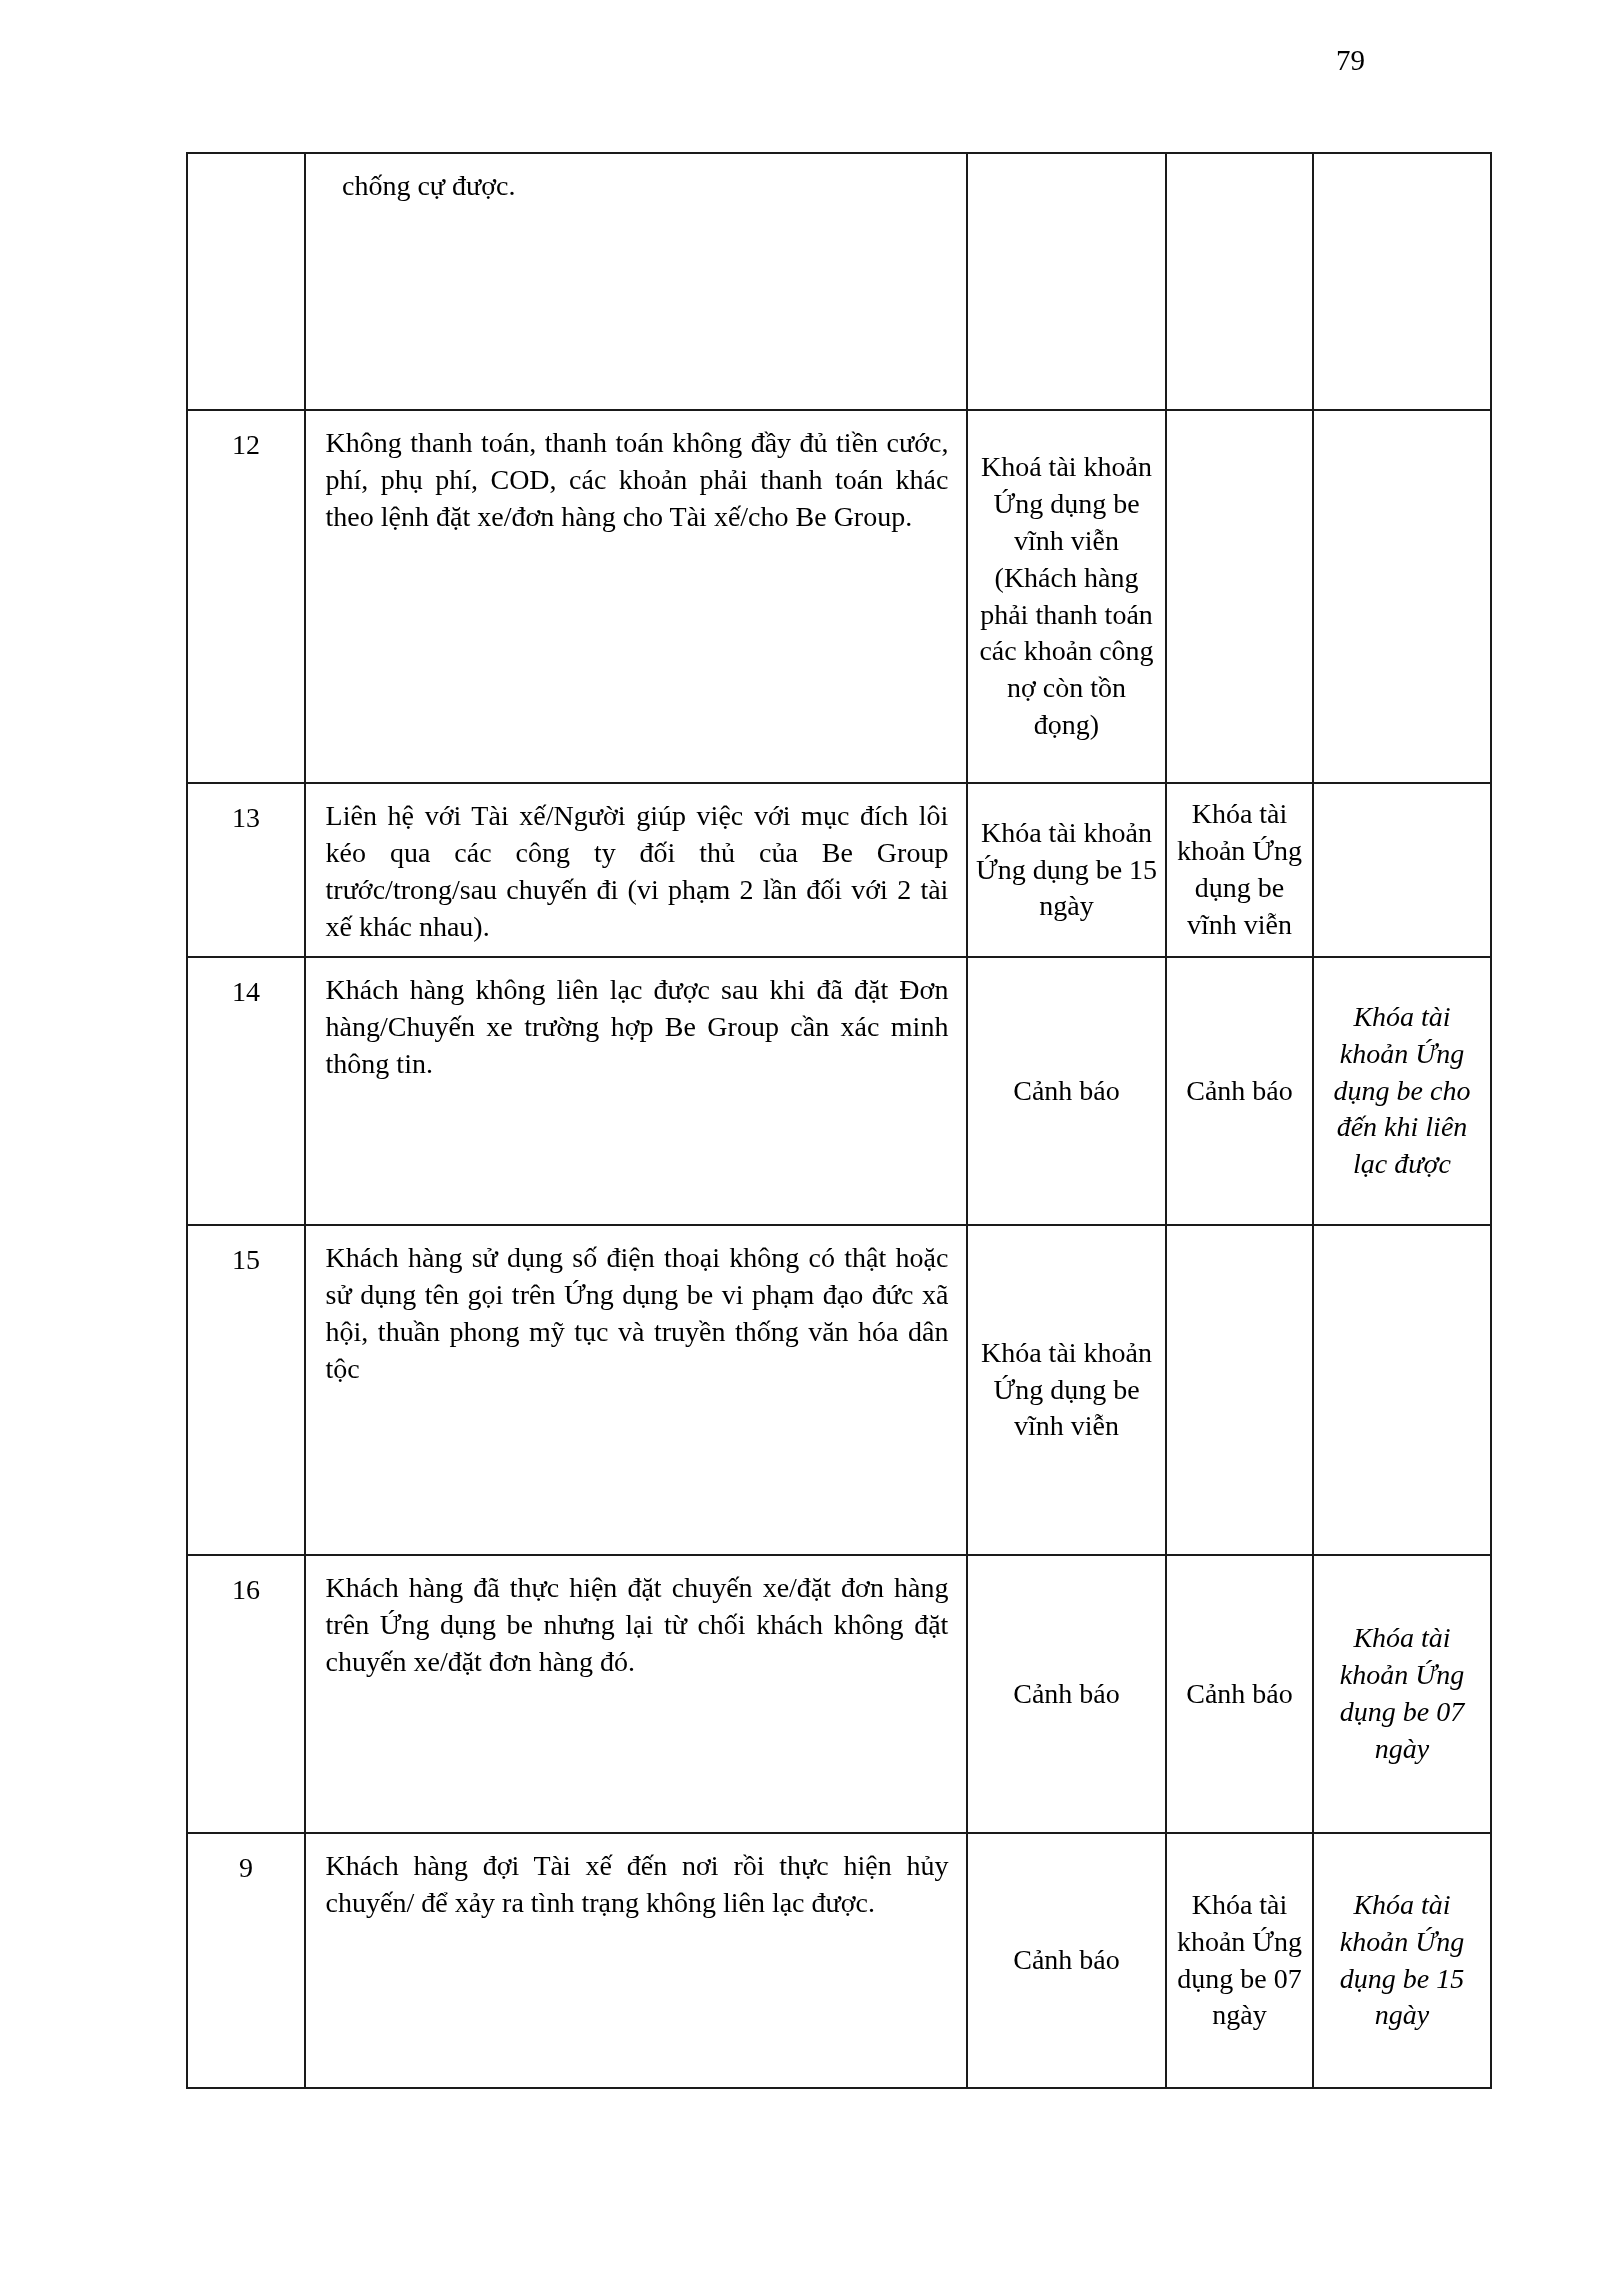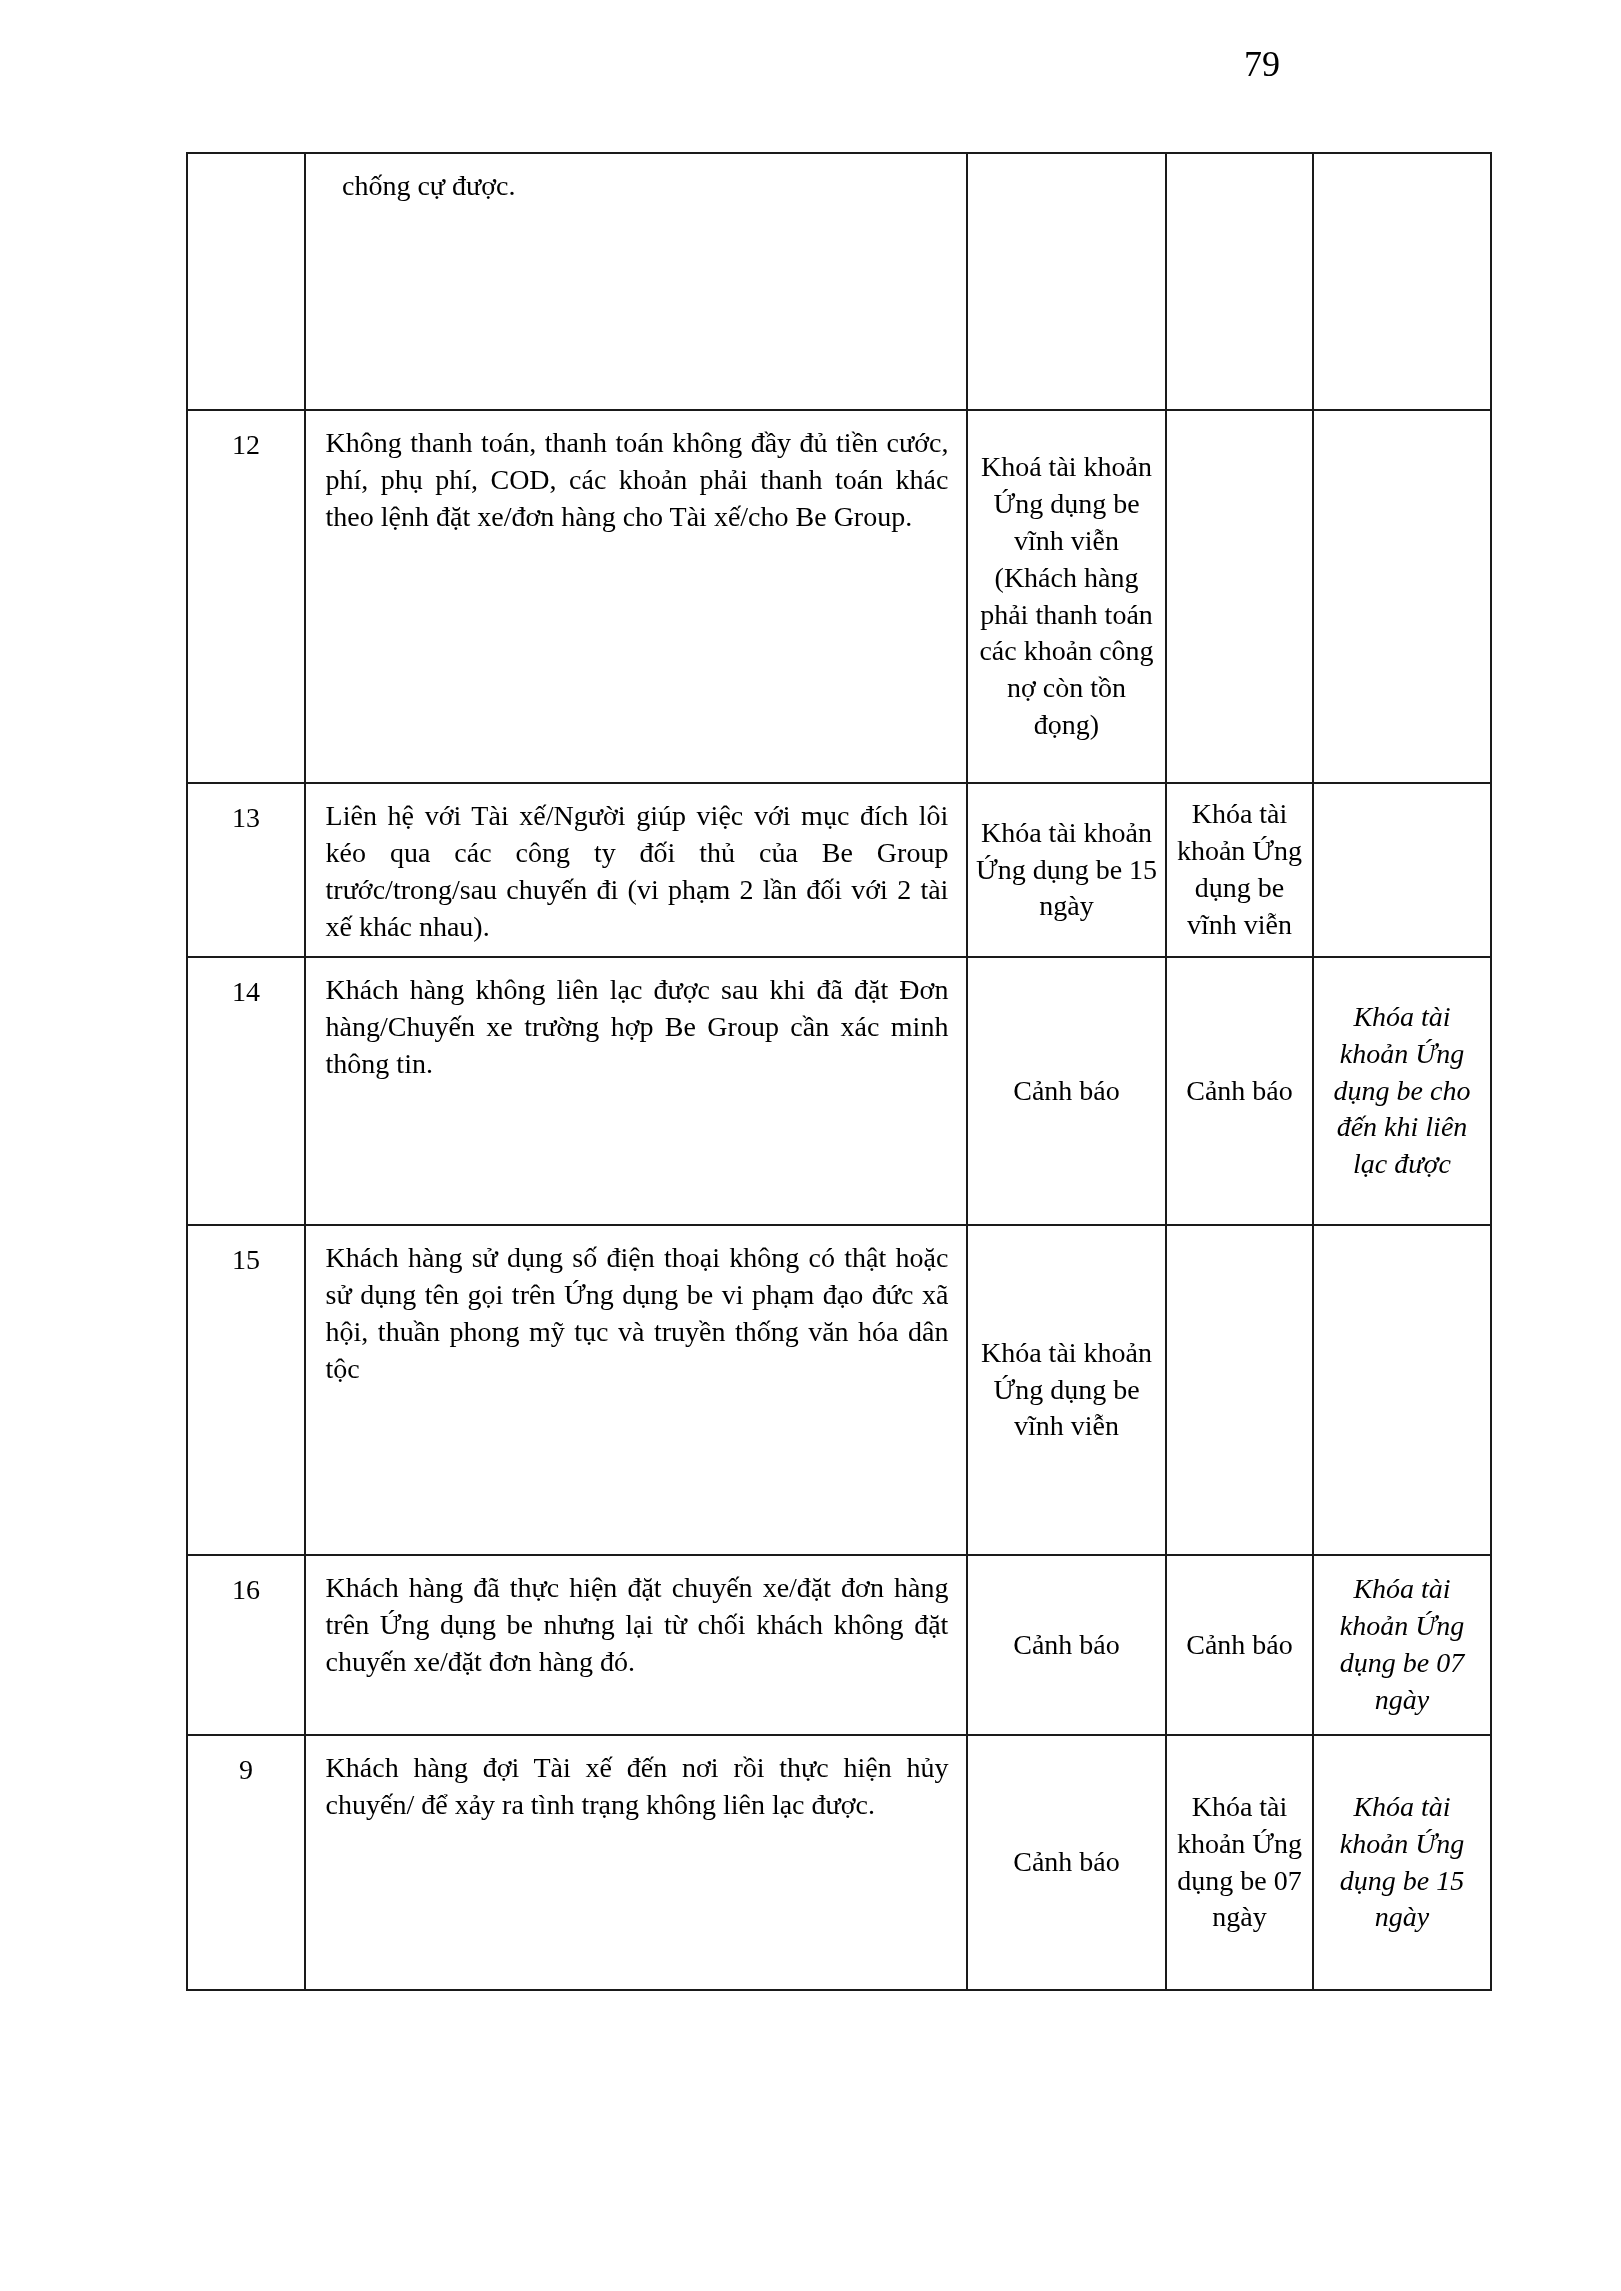--- a/index.html
+++ b/index.html
@@ -12,22 +12,22 @@
     width: 1621px;
     height: 2292px;
     background: #ffffff;
     font-family: "Liberation Serif", "DejaVu Serif", serif;
     color: #000000;
     overflow: hidden;
   }
   .page-number {
     position: absolute;
     top: 43px;
-    left: 1244px;
-    font-size: 36px;
+    left: 1336px;
+    font-size: 29px;
     line-height: 1.2;
   }
   table.rules {
     position: absolute;
     left: 186px;
     top: 152px;
     width: 1304px;
     border-collapse: collapse;
     table-layout: fixed;
     font-size: 28px;
@@ -109,21 +109,21 @@
     </tr>
 
     <tr style="height:330px">
       <td class="col-no">15</td>
       <td class="col-desc">Khách hàng sử dụng số điện thoại không có thật hoặc sử dụng tên gọi trên Ứng dụng be vi phạm đạo đức xã hội, thuần phong mỹ tục và truyền thống văn hóa dân tộc</td>
       <td class="col-pen">Khóa tài khoản Ứng dụng be vĩnh viễn</td>
       <td class="col-pen"></td>
       <td class="col-pen"></td>
     </tr>
 
-    <tr style="height:180px">
+    <tr style="height:278px">
       <td class="col-no">16</td>
       <td class="col-desc">Khách hàng đã thực hiện đặt chuyến xe/đặt đơn hàng trên Ứng dụng be nhưng lại từ chối khách không đặt chuyến xe/đặt đơn hàng đó.</td>
       <td class="col-pen">Cảnh báo</td>
       <td class="col-pen">Cảnh báo</td>
       <td class="col-pen">Khóa tài khoản Ứng dụng be 07 ngày</td>
     </tr>
 
     <tr style="height:255px">
       <td class="col-no">9</td>
       <td class="col-desc">Khách hàng đợi Tài xế đến nơi rồi thực hiện hủy chuyến/ để xảy ra tình trạng không liên lạc được.</td>

